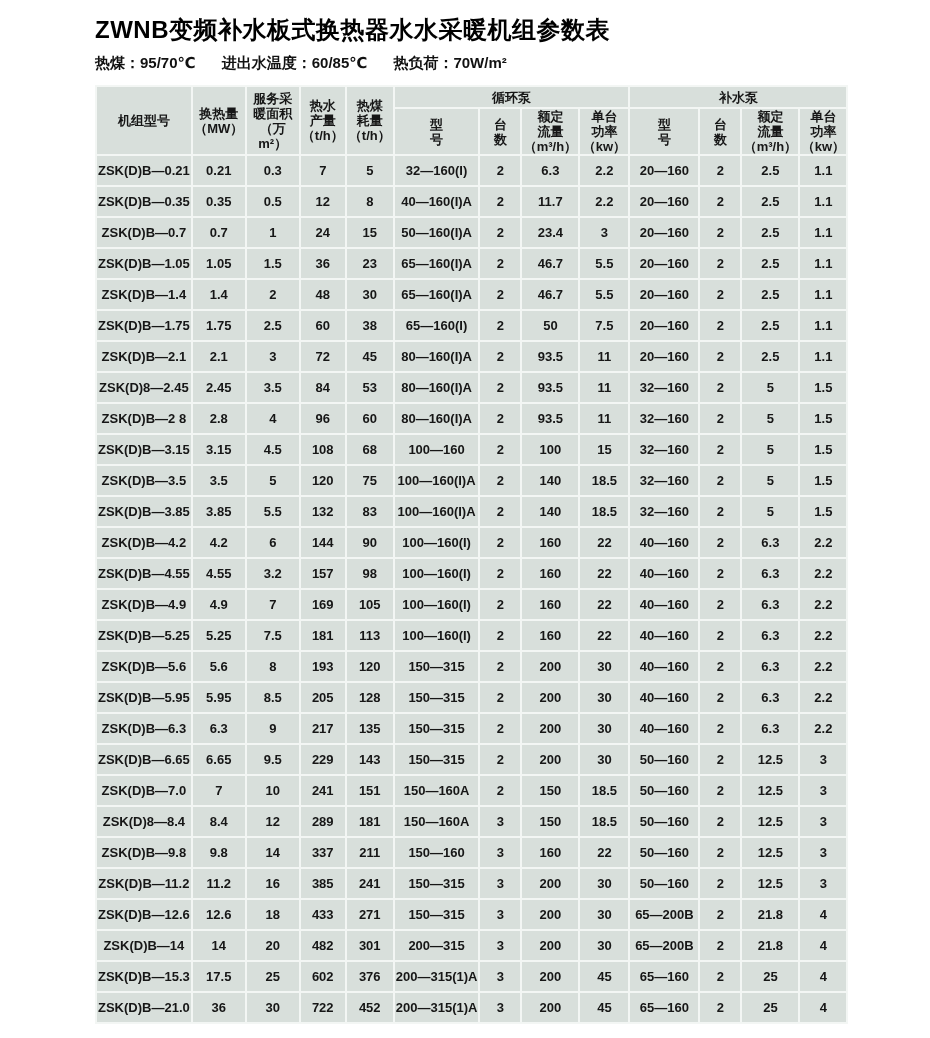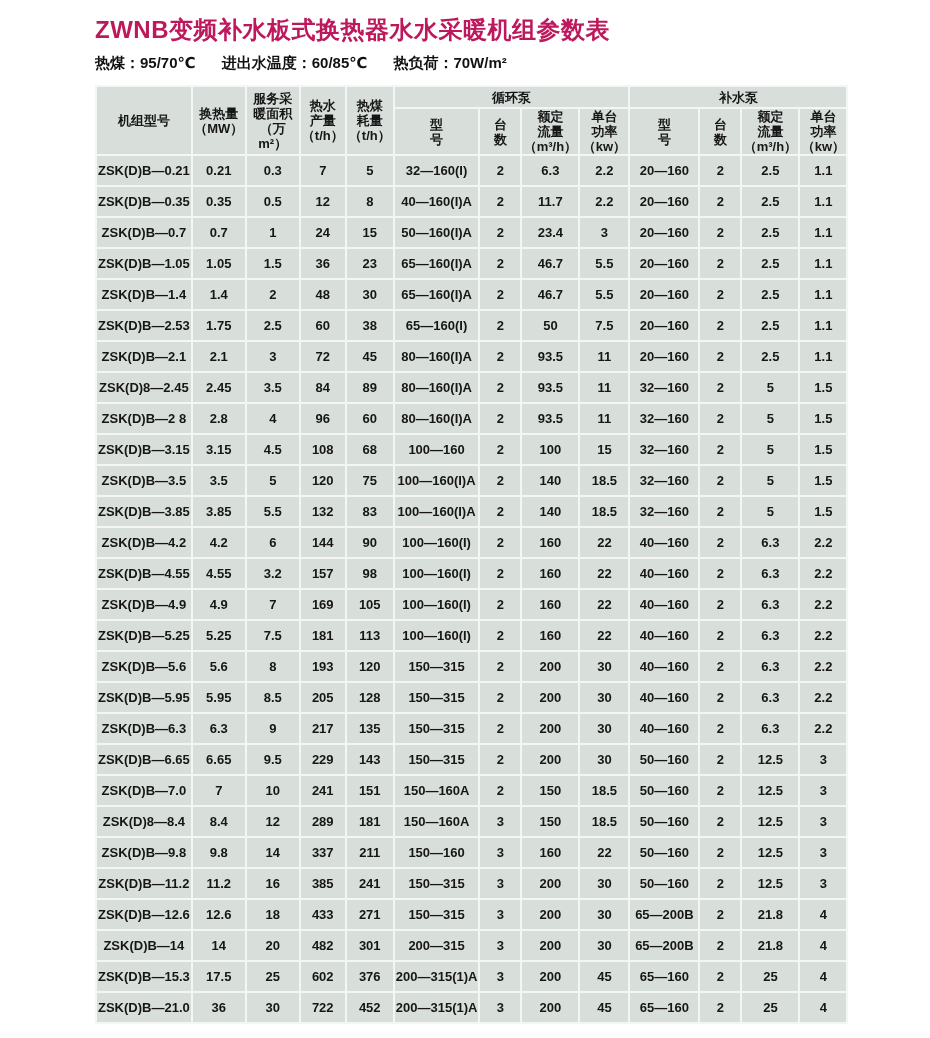--- a/index.html
+++ b/index.html
@@ -54,21 +54,21 @@
     height:29px;
     font-weight:600;
     white-space:nowrap;
   }
 </style>
 </head>
 <body>
 
 <div class="page">
 
-  <h1 class="title" style="color: #be185d;">ZWNB变频补水板式换热器水水采暖机组参数表</h1>
+  <h1 class="title" style="color: #000000;">ZWNB变频补水板式换热器水水采暖机组参数表</h1>
 
   <div class="subtitle">
     <span>热煤：95/70℃</span>
     <span>进出水温度：60/85℃</span>
     <span>热负荷：70W/m²</span>
   </div>
 
   <table class="params">
     <colgroup>
       <col style="width:84px">
@@ -195,21 +195,21 @@
           <td>65—160(I)A</td>
           <td>2</td>
           <td>46.7</td>
           <td>5.5</td>
           <td>20—160</td>
           <td>2</td>
           <td>2.5</td>
           <td>1.1</td>
         </tr>
         <tr>
-          <td>ZSK(D)B—2.53</td>
+          <td>ZSK(D)B—1.75</td>
           <td>1.75</td>
           <td>2.5</td>
           <td>60</td>
           <td>38</td>
           <td>65—160(I)</td>
           <td>2</td>
           <td>50</td>
           <td>7.5</td>
           <td>20—160</td>
           <td>2</td>
@@ -229,21 +229,21 @@
           <td>20—160</td>
           <td>2</td>
           <td>2.5</td>
           <td>1.1</td>
         </tr>
         <tr>
           <td>ZSK(D)8—2.45</td>
           <td>2.45</td>
           <td>3.5</td>
           <td>84</td>
-          <td>89</td>
+          <td>53</td>
           <td>80—160(I)A</td>
           <td>2</td>
           <td>93.5</td>
           <td>11</td>
           <td>32—160</td>
           <td>2</td>
           <td>5</td>
           <td>1.5</td>
         </tr>
         <tr>

